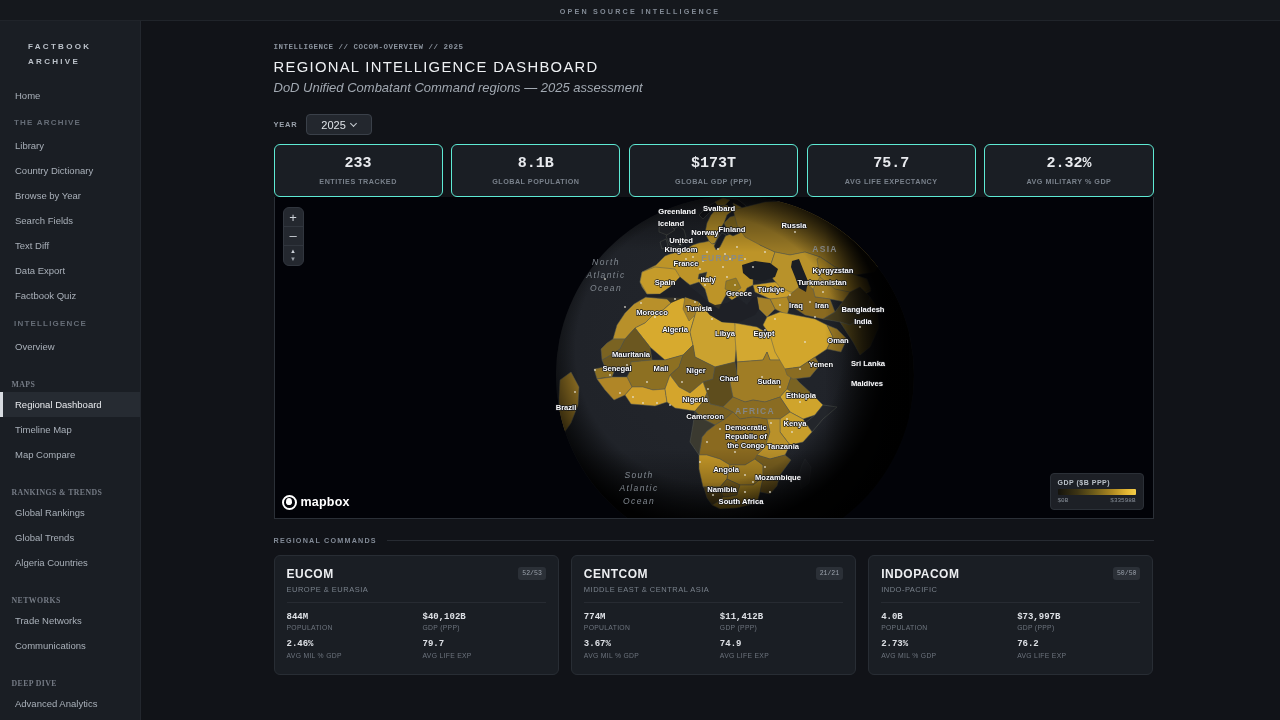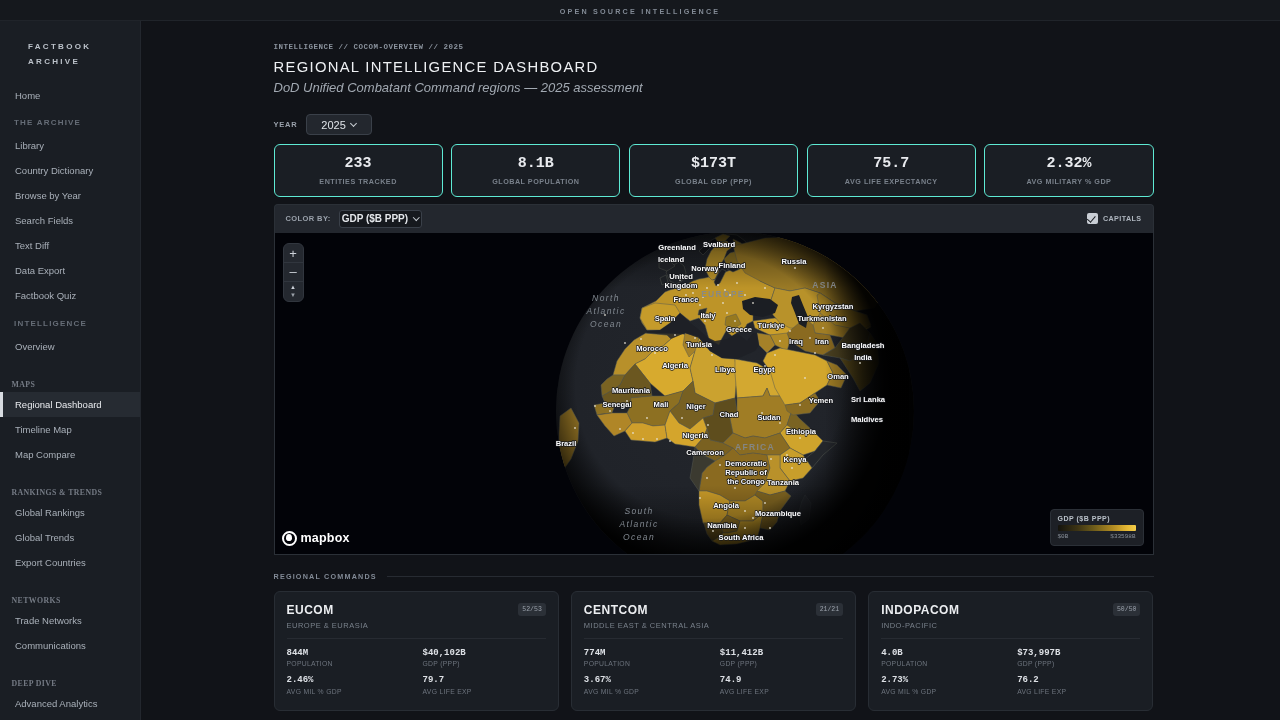--- a/index.html
+++ b/index.html
@@ -66,21 +66,21 @@
     <div class="navitem">Factbook Quiz</div>
     <div class="sect">INTELLIGENCE</div>
     <div class="navitem">Overview</div>
     <div class="sect serif">MAPS</div>
     <div class="navitem active">Regional Dashboard</div>
     <div class="navitem">Timeline Map</div>
     <div class="navitem">Map Compare</div>
     <div class="sect serif">RANKINGS &amp; TRENDS</div>
     <div class="navitem">Global Rankings</div>
     <div class="navitem">Global Trends</div>
-    <div class="navitem">Export Countries</div>
+    <div class="navitem">Algeria Countries</div>
     <div class="sect serif">NETWORKS</div>
     <div class="navitem">Trade Networks</div>
     <div class="navitem">Communications</div>
     <div class="sect serif">DEEP DIVE</div>
     <div class="navitem">Advanced Analytics</div>
     <div class="navitem">Change Detection</div>
     <div class="navitem">Dissolved States</div>
     <div class="navitem">Query Builder</div>
   </div>
 </div>
@@ -106,28 +106,20 @@
           <div class="num">$173T</div>
           <div class="lab">GLOBAL GDP (PPP)</div>
         </div>
       <div class="stat">
           <div class="num">75.7</div>
           <div class="lab">AVG LIFE EXPECTANCY</div>
         </div>
       <div class="stat">
           <div class="num">2.32%</div>
           <div class="lab">AVG MILITARY % GDP</div>
-        </div>
-    </div>
-    <div class="maptool">
-      <span class="lbl">COLOR BY:</span>
-      <div class="mapsel">GDP ($B PPP) <span class="chev"></span></div>
-      <div class="right">
-          <span class="cbx"></span>
-          <span class="cblbl">CAPITALS</span>
         </div>
     </div>
     <div class="mapwrap" id="map">
         <svg width="880" height="322" viewBox="0 0 880 322" style="position:absolute;left:0;top:0">
 <defs>
 <radialGradient id="ocean" cx="46%" cy="44%" r="56%">
  <stop offset="0%" stop-color="#23262c"></stop>
               <stop offset="72%" stop-color="#202329"></stop>
  <stop offset="90%" stop-color="#191c21"></stop>
               <stop offset="98%" stop-color="#0b0d11"></stop>

